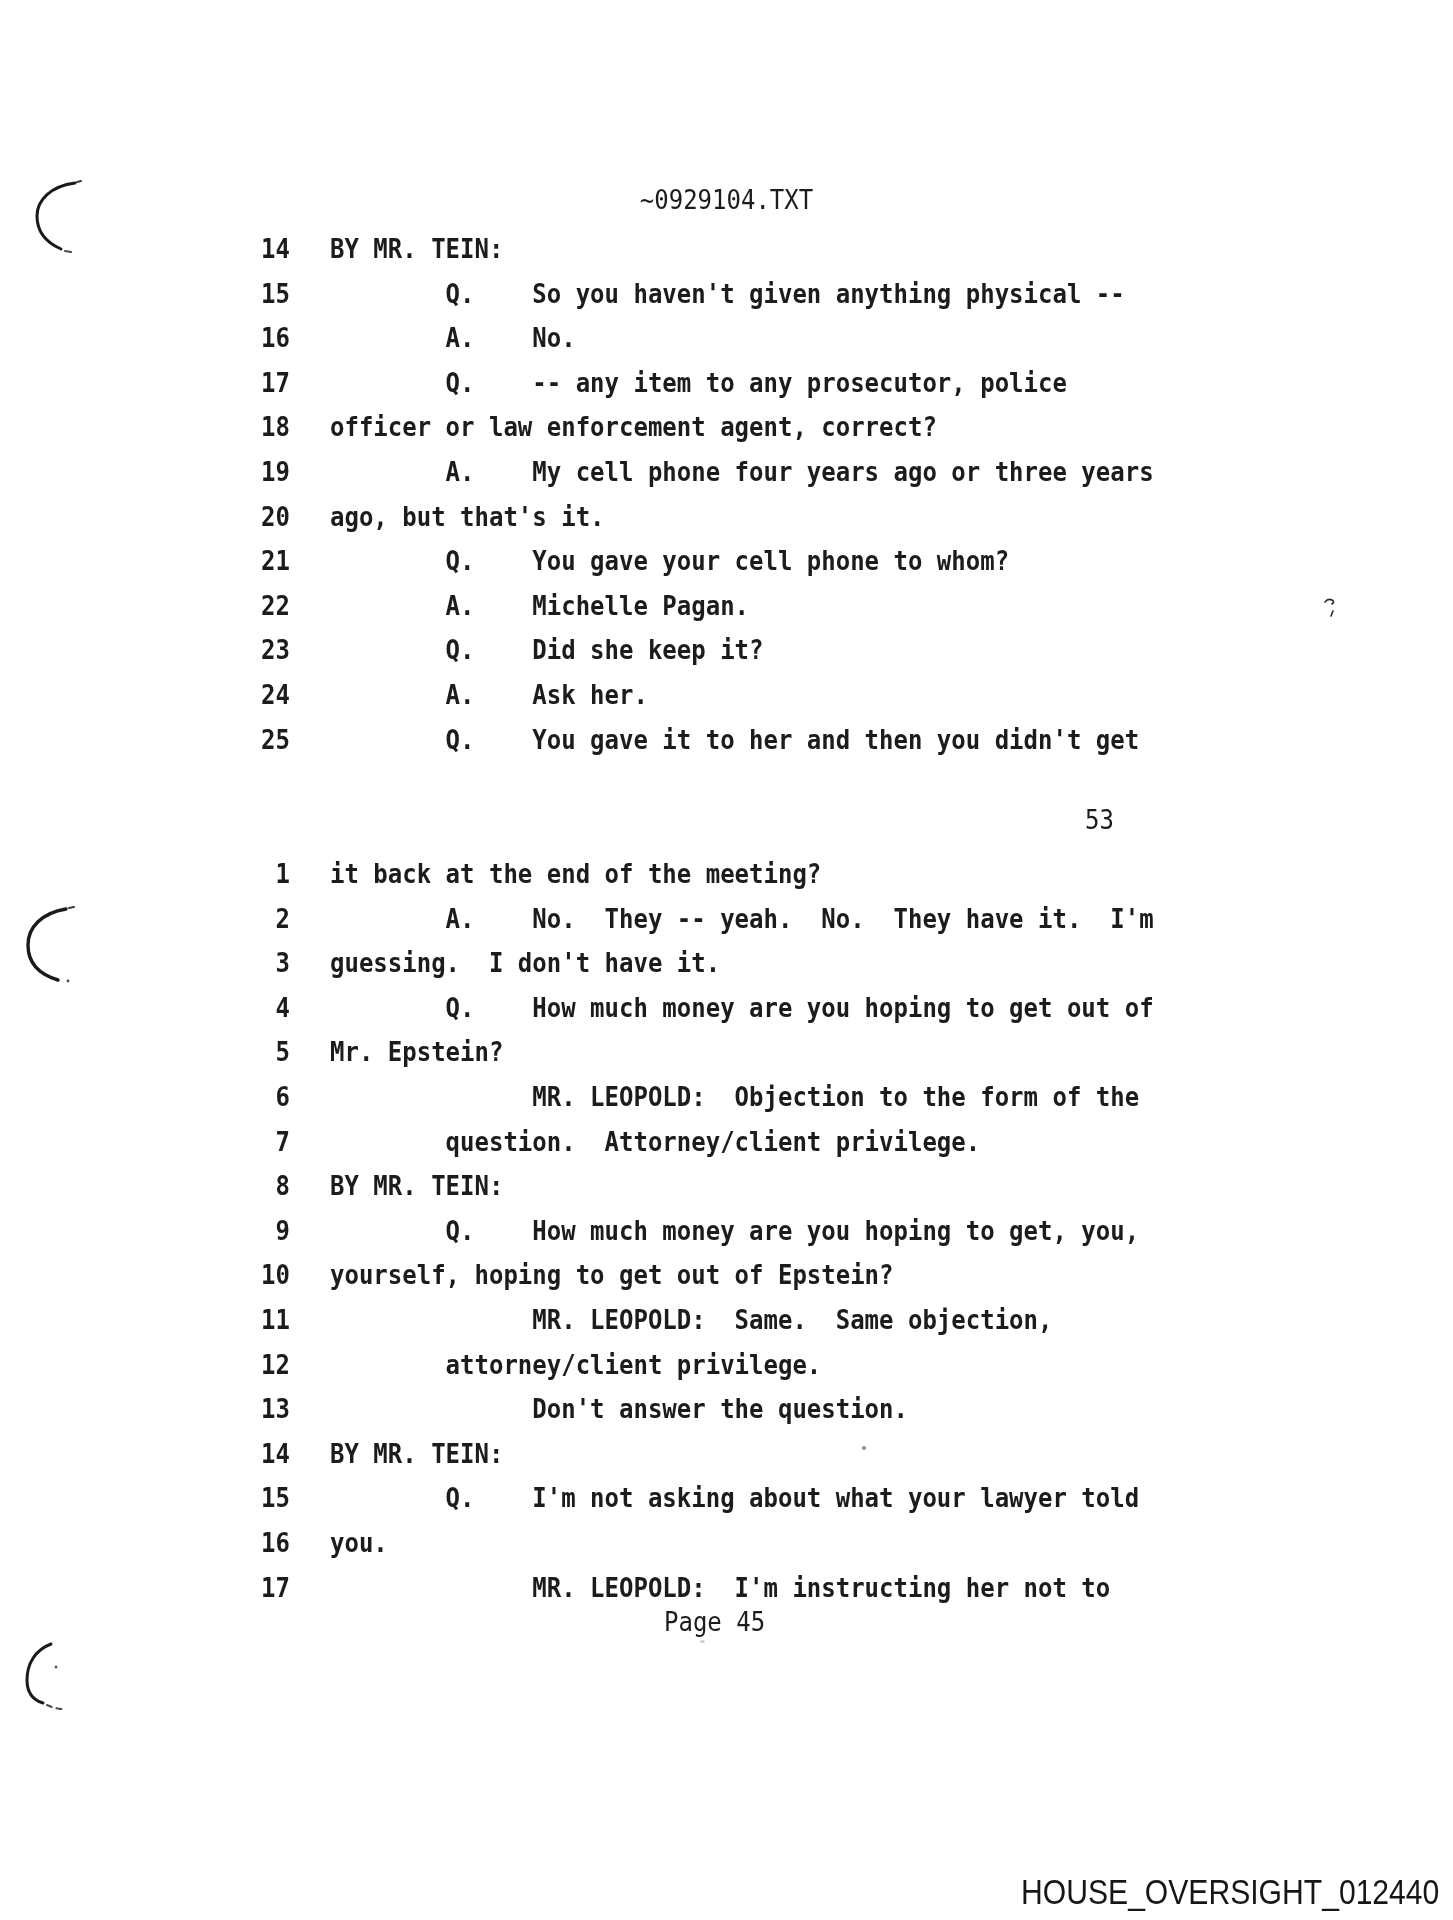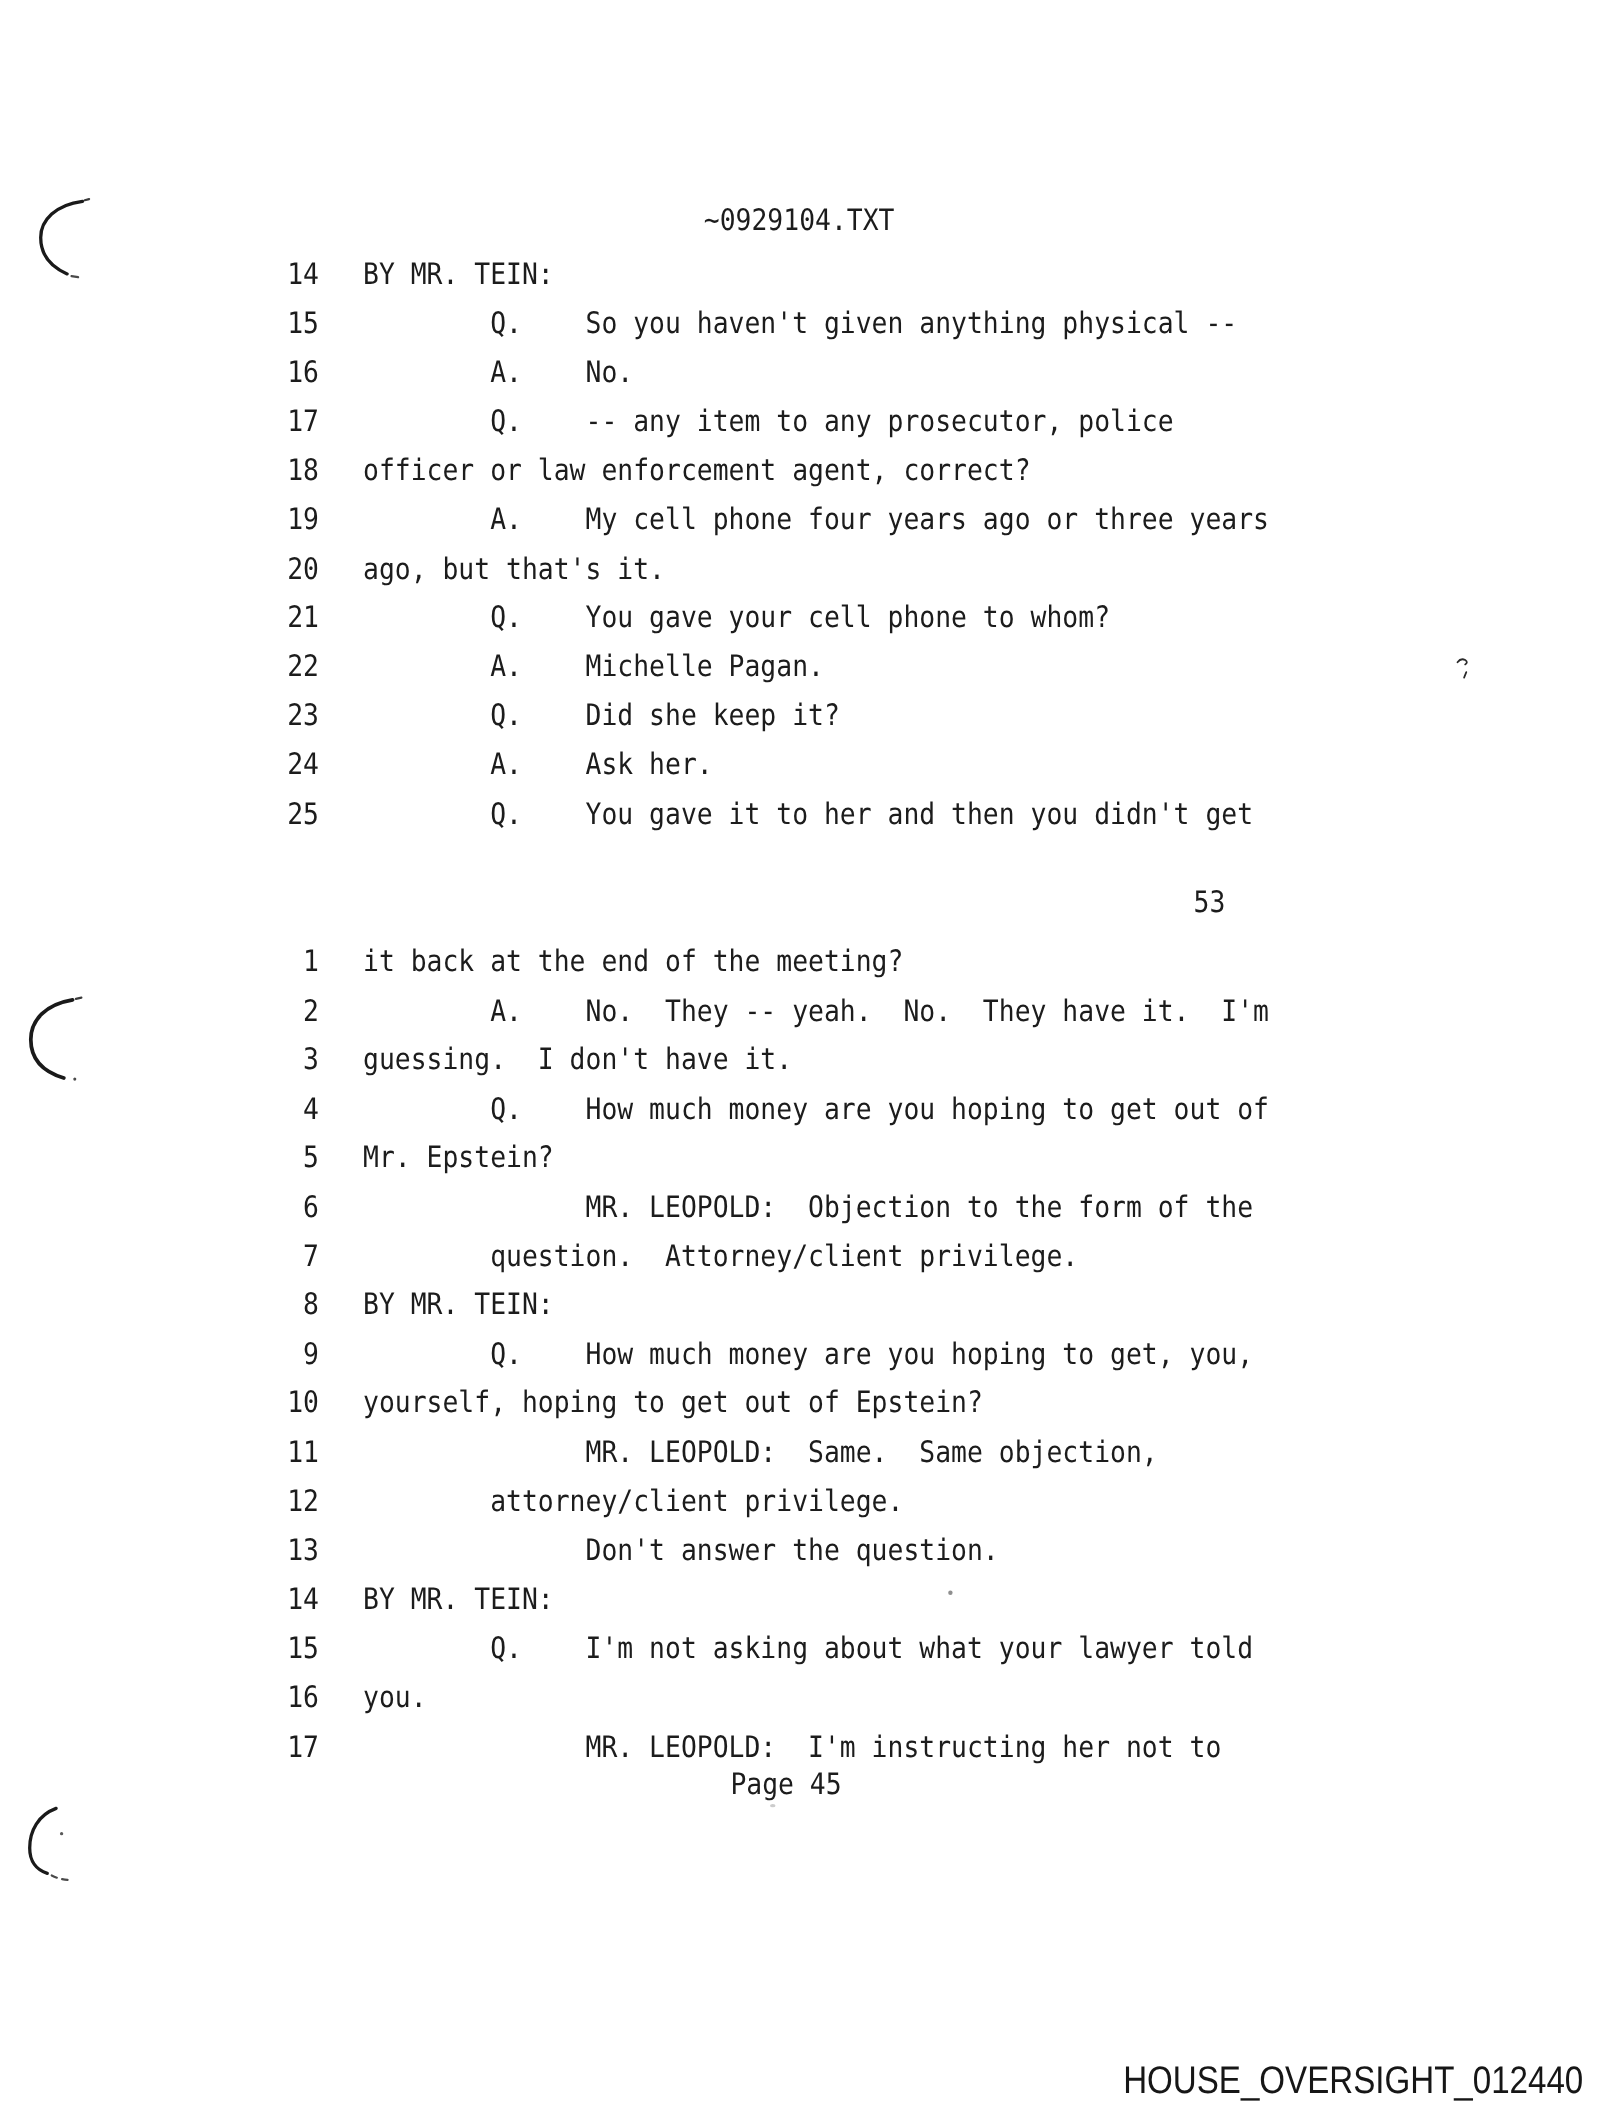--- a/index.html
+++ b/index.html
@@ -29,20 +29,21 @@
     text-align: center;
     font-size: 24px;
     line-height: 28px;
     transform: scaleY(1.12);
     white-space: pre;
   }
   
   .section {
     position: absolute;
     left: 236px;
+    font-weight: bold;
   }
   #section1 { top: 227px; }
   #section2 { top: 852px; }
   .row {
     display: flex;
     height: 44.6px;
     line-height: 44.6px;
     font-size: 24px;
     transform: scaleY(1.12);
     transform-origin: 0 50%;

